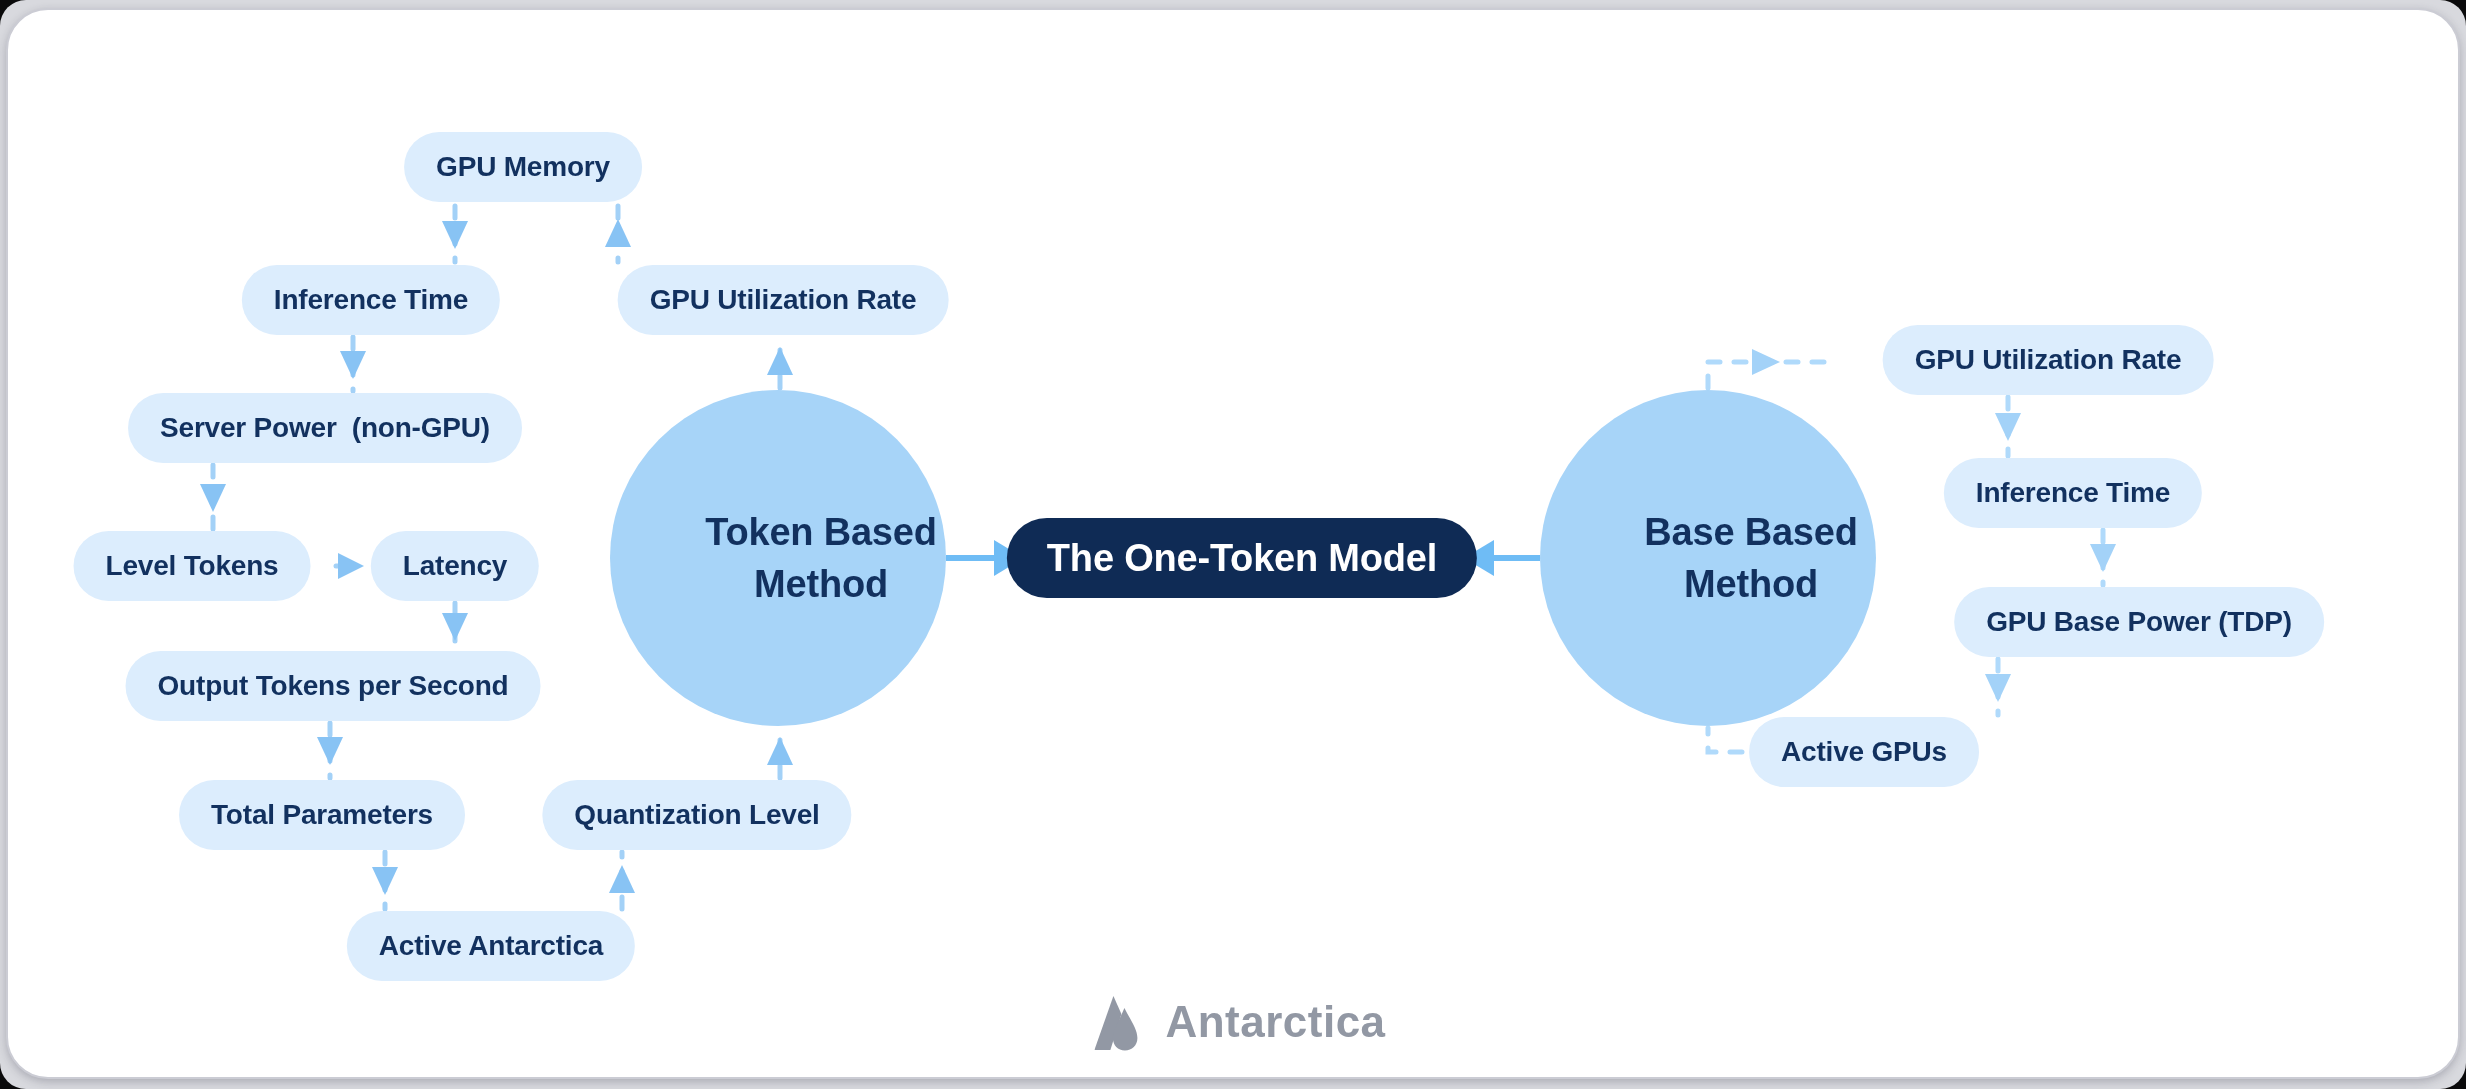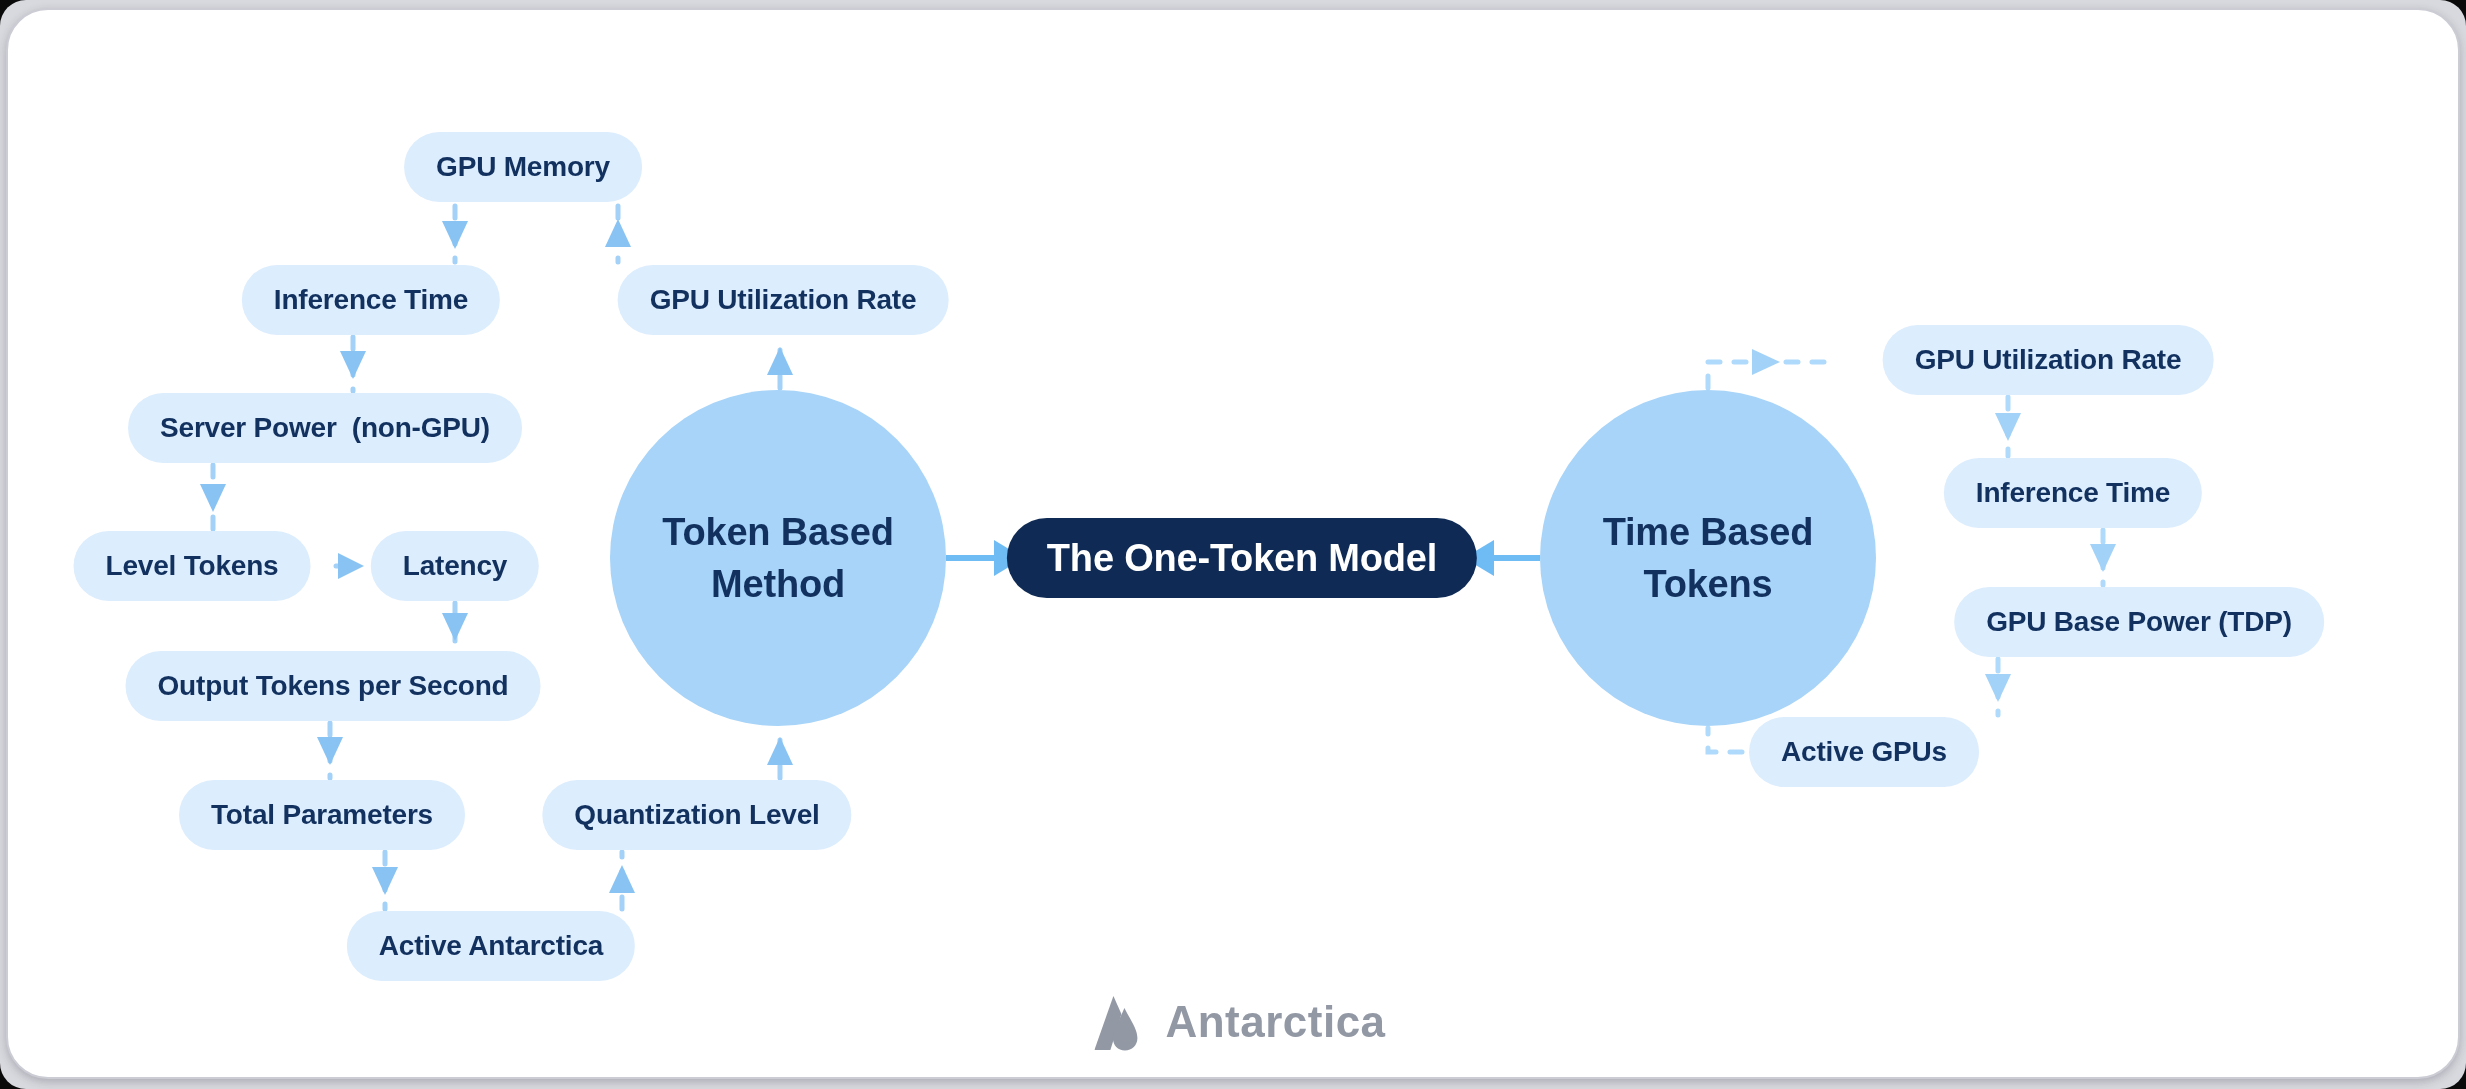--- a/index.html
+++ b/index.html
@@ -20,21 +20,21 @@
     position:absolute;transform:translate(-50%,-50%);
     height:70px;line-height:70px;border-radius:35px;
     padding:0 32px;white-space:nowrap;
     background:var(--pill_bg);color:var(--pill_text);
     font-size:28px;font-weight:700;letter-spacing:-0.2px;text-align:center;
   }
   .method-circle{
     position:absolute;transform:translate(-50%,-50%);
     width:336px;height:336px;border-radius:50%;
     background:var(--circle_bg);color:var(--pill_text);
-    display:flex;align-items:center;justify-content:center;text-align:center;
+    display:flex;align-items:center;justify-content:flex-end;text-align:center;
     font-size:38px;font-weight:700;line-height:1.38;letter-spacing:-0.2px;
   }
   .method-circle span{display:block;max-width:250px;}
   .center-pill{
     position:absolute;transform:translate(-50%,-50%);
     height:80px;line-height:80px;border-radius:44px;padding:0 40px;
     background:var(--navy_bg);color:var(--navy_text);
     font-size:38px;font-weight:700;white-space:nowrap;letter-spacing:-0.2px;
   }
   svg.connectors{position:absolute;left:0;top:0;width:2466px;height:1089px;pointer-events:none;}
@@ -143,21 +143,21 @@
   <div class="pill" style="left:447px;top:556px">Latency</div>
   <div class="pill" style="left:325px;top:676px">Output Tokens per Second</div>
   <div class="pill" style="left:314px;top:805px">Total Parameters</div>
   <div class="pill" style="left:689px;top:805px">Quantization Level</div>
   <div class="pill" style="left:483px;top:936px">Active Antarctica</div>
 
   <div class="method-circle" style="left:770px;top:548px">
     <span>Token Based Method</span>
   </div>
   <div class="method-circle" style="left:1700px;top:548px">
-    <span>Time Based Tokens</span>
+    <span>Base Based Method</span>
   </div>
 
   <div class="center-pill" style="left:1234px;top:548px">The One-Token Model</div>
 
   <div class="pill" style="left:2040px;top:350px">GPU Utilization Rate</div>
   <div class="pill" style="left:2065px;top:483px">Inference Time</div>
   <div class="pill" style="left:2131px;top:612px">GPU Base Power (TDP)</div>
   <div class="pill" style="left:1856px;top:742px">Active GPUs</div>
 
   <div class="brand">

